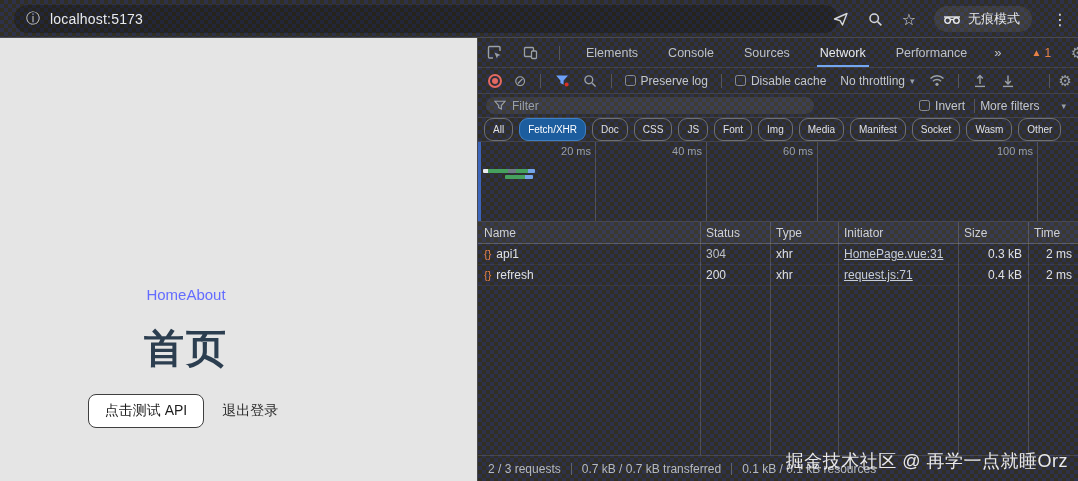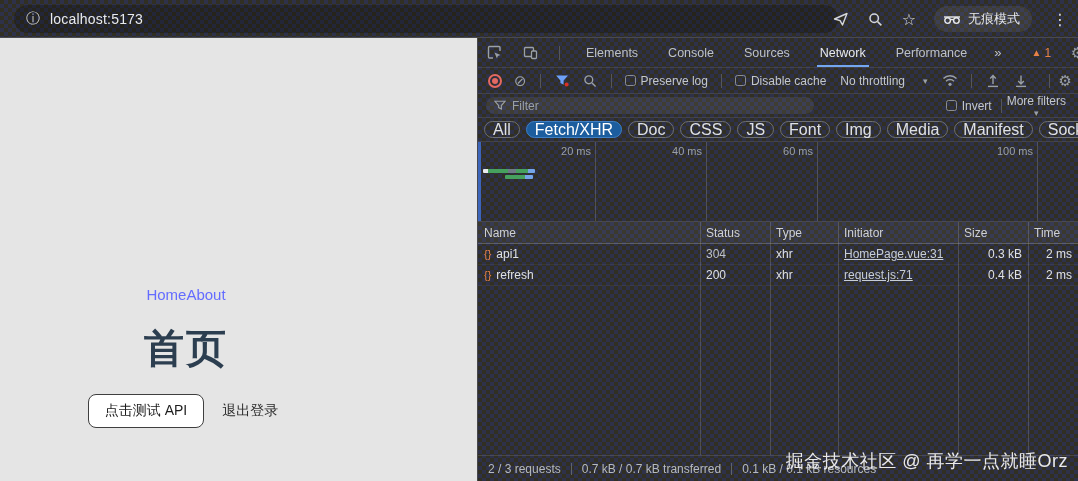--- a/index.html
+++ b/index.html
@@ -64,38 +64,38 @@
   .kebab { font-size:14px; padding:0 7px; }
   .close-x { font-size:17px; padding:0 6px 0 2px; }
 
   
   #dt-toolbar { height:26px; padding:0 6px; gap:4px; font-size:12px; }
   .rec-btn { width:14px; height:14px; border-radius:50%; border:2px solid #e46962; position:relative; flex:none; margin:0 4px; cursor:pointer; }
   .rec-btn::after { content:""; position:absolute; left:2px; top:2px; width:6px; height:6px; border-radius:50%; background:#e46962; }
   .clear-btn { font-size:15px; color:#9aa0a6; padding:0 4px; cursor:pointer; }
   .chk { width:11px; height:11px; border:1.4px solid #8a8d91; border-radius:2.5px; flex:none; margin-right:5px; }
   .chk-label { color:#c3c7cc; white-space:nowrap; cursor:pointer; display:flex; align-items:center; margin:0 4px; }
-  .throttle { display:flex; align-items:center; gap:18px; color:#c3c7cc; margin:0 6px; cursor:pointer; white-space:nowrap; }
+  .throttle { display:flex; align-items:center; gap:5px; color:#c3c7cc; margin:0 6px; cursor:pointer; white-space:nowrap; }
   .dd-arrow { font-size:9px; color:#9aa0a6; }
   .tool-spacer { flex:1; }
 
   
   #dt-filterrow { height:24px; padding:0 8px; font-size:12px; }
   .filter-box { display:flex; align-items:center; gap:6px; background:rgba(255,255,255,.07);
     border-radius:9px; height:17px; width:328px; padding:8px 8px; }
   .filter-input { background:transparent; border:none; outline:none; color:#dfe1e5;
     font-size:12px; width:100%; font-family:inherit; }
   .filter-input::placeholder { color:#9aa0a6; }
   .filter-spacer { flex:1; }
-  .morefilters { display:flex; align-items:center; gap:0; color:#c3c7cc; cursor:pointer; white-space:nowrap; margin-right:4px;flex-direction:column; }
+  .morefilters { display:flex; align-items:center; gap:22px; color:#c3c7cc; cursor:pointer; white-space:nowrap; margin-right:4px; }
 
   
   #dt-chips { height:24px; padding:0 6px; gap:6px; }
-  .chip { font-size:16px; color:#dfe1e5; border:1px solid #6e7073; border-radius:9px;
-    height:17px; display:flex; align-items:center; padding:0 8px; cursor:pointer; white-space:nowrap; }
+  .chip { font-size:10px; color:#dfe1e5; border:1px solid #6e7073; border-radius:9px;
+    height:23px; display:flex; align-items:center; padding:0 8px; cursor:pointer; white-space:nowrap; }
   .chip.chip--active { background:#1c5d9e; border-color:#3f80c4; color:#fff; }
 
   
   #dt-overview { position:relative; height:80px; border-bottom:1px solid rgba(120,120,126,.35); flex:none; }
   .tick { position:absolute; top:0; height:100%; border-right:1px solid rgba(200,200,205,.22); }
   .tick-label { position:absolute; top:3px; right:4px; font-size:11px; color:#9aa0a6; white-space:nowrap; }
   .ov-strip { position:absolute; left:0; top:0; width:3px; height:100%; background:#3f6fd0; opacity:.85; }
   .wf-bar { position:absolute; height:4px; border-radius:1px; }
   .wf-bar1 { left:5px; top:27px; width:52px;
     background:linear-gradient(90deg,#e8eaed 0 5px,#46a15e 5px 25px,#6f7b87 25px 33px,#46a15e 33px 45px,#74a5e8 45px 52px); }

